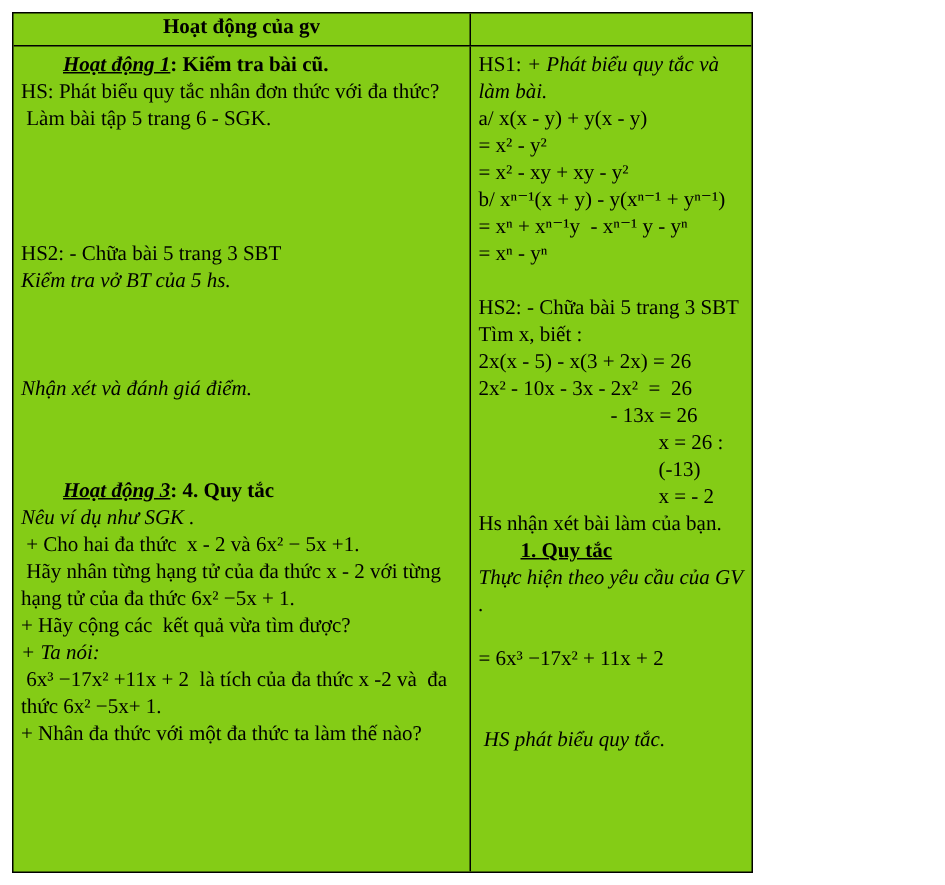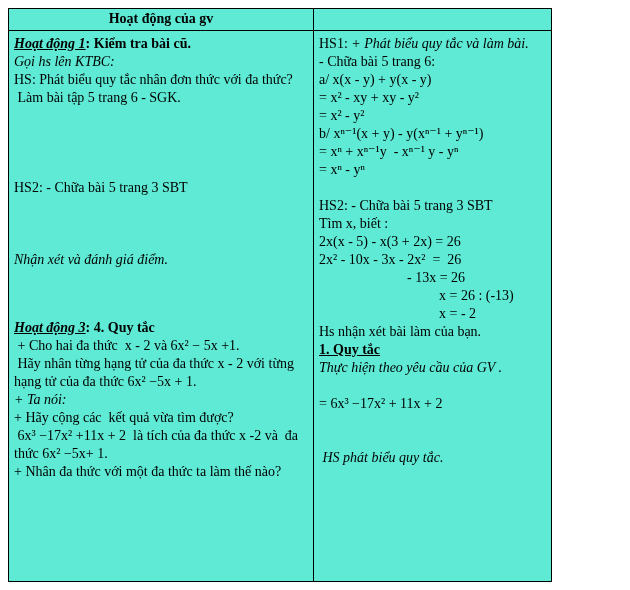--- a/index.html
+++ b/index.html
@@ -2,35 +2,35 @@
 <html><head>
 <meta charset="utf-8">
 <style>
   * { margin:0; padding:0; box-sizing:border-box; }
   html, body { width:630px; height:590px; background:#ffffff; }
   body {
     font-family:"Liberation Serif","DejaVu Serif",serif;
     font-size:14px; color:#000; position:relative;
   }
   .doc {
-    position:absolute; left:8px; top:8px; width:544px; height:574px;
+    position:absolute; left:8px; top:8px; width:494px; height:574px;
     border:1px solid #000; display:flex; flex-direction:column; overflow:hidden;
-    background:#5eead4;
+    background:#84cc16;
   }
   .trow { display:flex; }
   .thead { border-bottom:1px solid #000; }
   .tbody { flex:1; }
   .cell.left  { width:305px; border-right:1px solid #000; }
   .cell.right { flex:1; }
   .hcell { font-weight:bold; text-align:center; padding:2px 2px 3px; line-height:16px; }
   .body-cell { padding:4px 5px 0 5px; }
   .ln { line-height:18px; white-space:pre-wrap; }
   .i { font-style:italic; }
   .b { font-weight:bold; }
-  .u { text-decoration:underline; }
+  .u { text-decoration:underline;margin-left:28px; }
   .ind1 { padding-left:88px; }
   .ind2 { padding-left:120px; }
   .g18 { height:18px; }
   .g36 { height:36px; }
   .g50 { height:50px; }
   .g54 { height:54px; }
   .g72 { height:72px; }
 </style>
 </head>
 <body>
@@ -38,43 +38,43 @@
 <div class="doc">
 
   <div class="trow thead">
     <div class="cell left hcell">Hoạt động của gv</div>
   </div>
 
   <div class="trow tbody">
 
     <div class="cell left body-cell">
       <div class="ln b"><span class="i u">Hoạt động 1</span><span>: Kiểm tra bài cũ.</span></div>
-      <div class="ln i">Gọi hs lên KTBC:</div>
       <div class="ln">HS: Phát biểu quy tắc nhân đơn thức với đa thức?</div>
       <div class="ln"> Làm bài tập 5 trang 6 - SGK.</div>
       <div class="g72"></div>
       <div class="ln">HS2: - Chữa bài 5 trang 3 SBT</div>
+      <div class="ln i">Kiểm tra vở BT của 5 hs.</div>
       <div class="g54"></div>
       <div class="ln i">Nhận xét và đánh giá điểm.</div>
       <div class="g50"></div>
       <div class="ln b"><span class="i u">Hoạt động 3</span><span>: 4. Quy tắc</span></div>
+      <div class="ln i">Nêu ví dụ như SGK .</div>
       <div class="ln"> + Cho hai đa thức  x - 2 và 6x² − 5x +1.</div>
       <div class="ln"> Hãy nhân từng hạng tử của đa thức x - 2 với từng hạng tử của đa thức 6x² −5x + 1.</div>
+      <div class="ln">+ Hãy cộng các  kết quả vừa tìm được?</div>
       <div class="ln i">+ Ta nói:</div>
-      <div class="ln">+ Hãy cộng các  kết quả vừa tìm được?</div>
       <div class="ln"> 6x³ −17x² +11x + 2  là tích của đa thức x -2 và  đa thức 6x² −5x+ 1.</div>
       <div class="ln">+ Nhân đa thức với một đa thức ta làm thế nào?</div>
     </div>
 
     <div class="cell right body-cell">
       <div class="ln"><span>HS1: </span><span class="i">+ Phát biểu quy tắc và làm bài.</span></div>
-      <div class="ln">- Chữa bài 5 trang 6:</div>
       <div class="ln">a/ x(x - y) + y(x - y)</div>
+      <div class="ln">= x² - y²</div>
       <div class="ln">= x² - xy + xy - y²</div>
-      <div class="ln">= x² - y²</div>
       <div class="ln">b/ xⁿ⁻¹(x + y) - y(xⁿ⁻¹ + yⁿ⁻¹)</div>
       <div class="ln">= xⁿ + xⁿ⁻¹y  - xⁿ⁻¹ y - yⁿ</div>
       <div class="ln">= xⁿ - yⁿ</div>
       <div class="g18"></div>
       <div class="ln">HS2: - Chữa bài 5 trang 3 SBT</div>
       <div class="ln">Tìm x, biết :</div>
       <div class="ln">2x(x - 5) - x(3 + 2x) = 26</div>
       <div class="ln">2x² - 10x - 3x - 2x²  =  26</div>
       <div class="ln ind1">- 13x = 26</div>
       <div class="ln ind2">x = 26 : (-13)</div>

